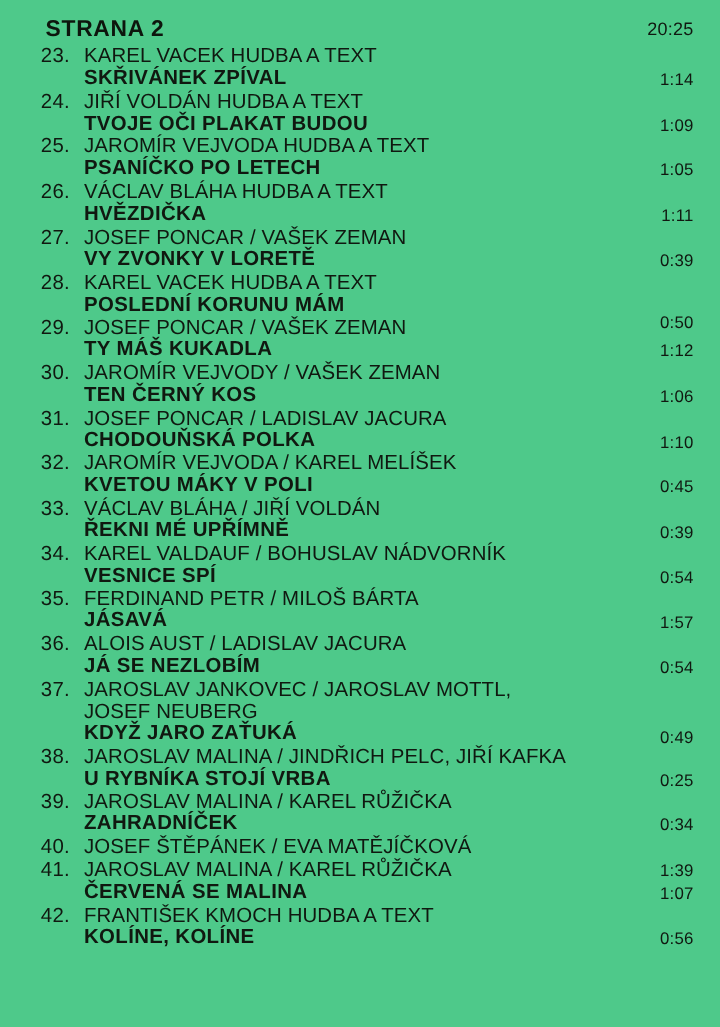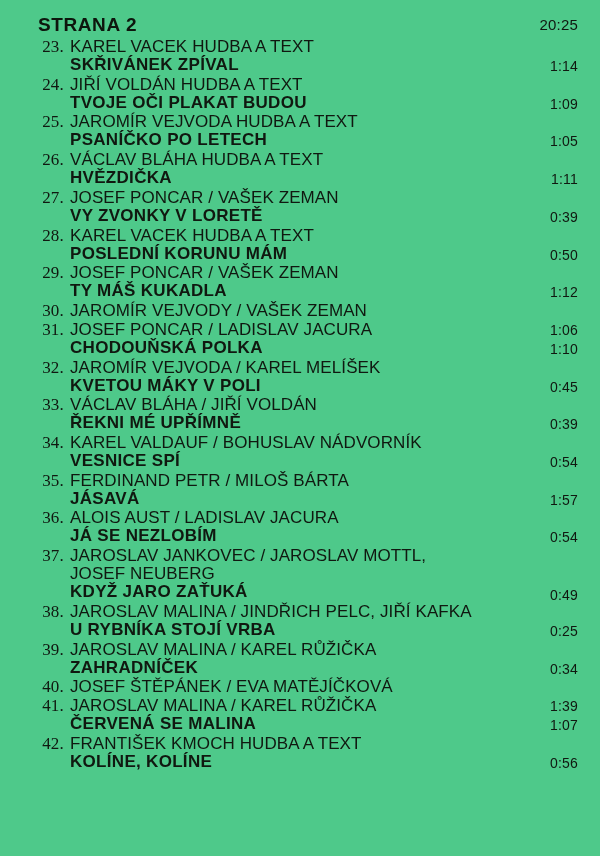--- a/index.html
+++ b/index.html
@@ -38,26 +38,25 @@
     margin-bottom: 1px;
   }
   .line {
     display: flex;
     align-items: baseline;
     line-height: 1.06;
     white-space: nowrap;
   }
   .num {
     min-width: 36px;
-    text-align: right;
+    text-align: left;
     font-size: 17px;
     letter-spacing: 0.2px;
     padding-right: 6px;
     box-sizing: border-box;
-    font-family: Liberation Serif, serif;
   }
   .author {
     font-size: 17px;
     letter-spacing: 0.1px;
   }
   .title-line {
     display: flex;
     align-items: baseline;
     line-height: 1.1;
     white-space: nowrap;
@@ -154,37 +153,41 @@
       </div>
       <div class="track t-row">
         <div class="line">
           <span class="num">28.</span>
           <span class="author">KAREL VACEK HUDBA A TEXT</span>
         </div>
         <div class="title-line">
           <span class="title-indent"></span>
           <span class="title">POSLEDNÍ KORUNU MÁM</span>
         </div>
-        <span class="time" style="top: 20px; margin-left: 48px;">0:50</span>
+        <span class="time" style="top: 33px; margin-left: 48px;">0:50</span>
       </div>
       <div class="track t-row">
         <div class="line">
           <span class="num">29.</span>
           <span class="author">JOSEF PONCAR / VAŠEK ZEMAN</span>
         </div>
         <div class="title-line">
           <span class="title-indent"></span>
           <span class="title">TY MÁŠ KUKADLA</span>
         </div>
         <span class="time" style="top: 20px;">1:12</span>
       </div>
       <div class="track t-row">
         <div class="line">
           <span class="num">30.</span>
           <span class="author">JAROMÍR VEJVODY / VAŠEK ZEMAN</span>
+        </div>
+        <div class="title-line">
+          <span class="title-indent"></span>
+          <span class="title">TEN ČERNÝ KOS</span>
         </div>
         <span class="time" style="top: 20px;">1:06</span>
       </div>
       <div class="track t-row">
         <div class="line">
           <span class="num">31.</span>
           <span class="author">JOSEF PONCAR / LADISLAV JACURA</span>
         </div>
         <div class="title-line">
           <span class="title-indent"></span>

